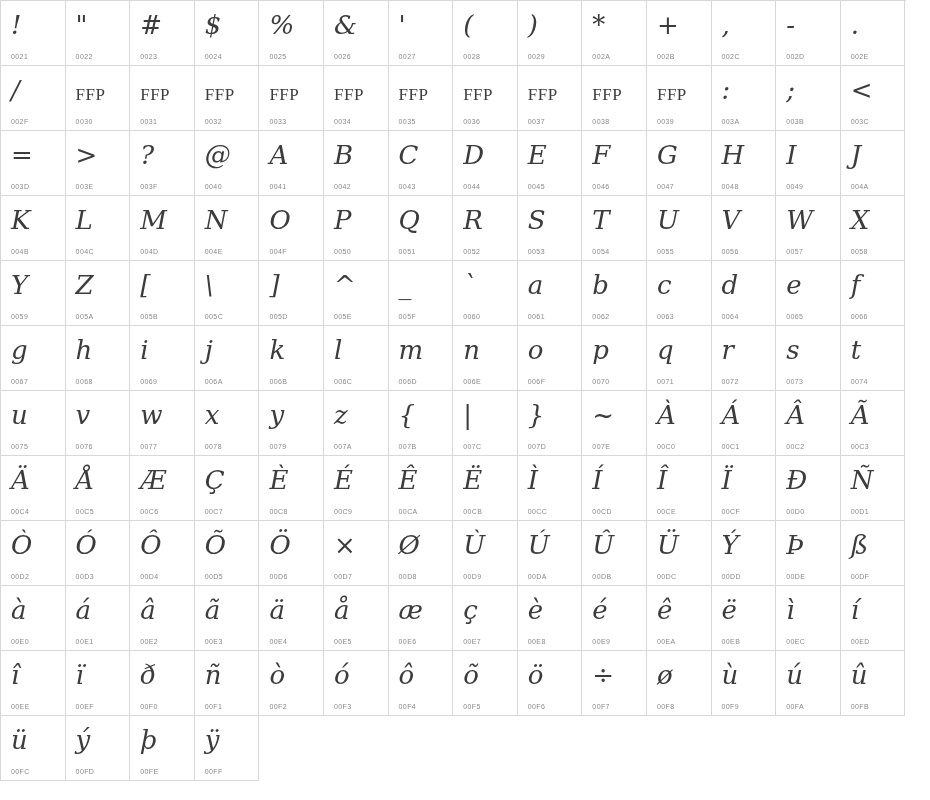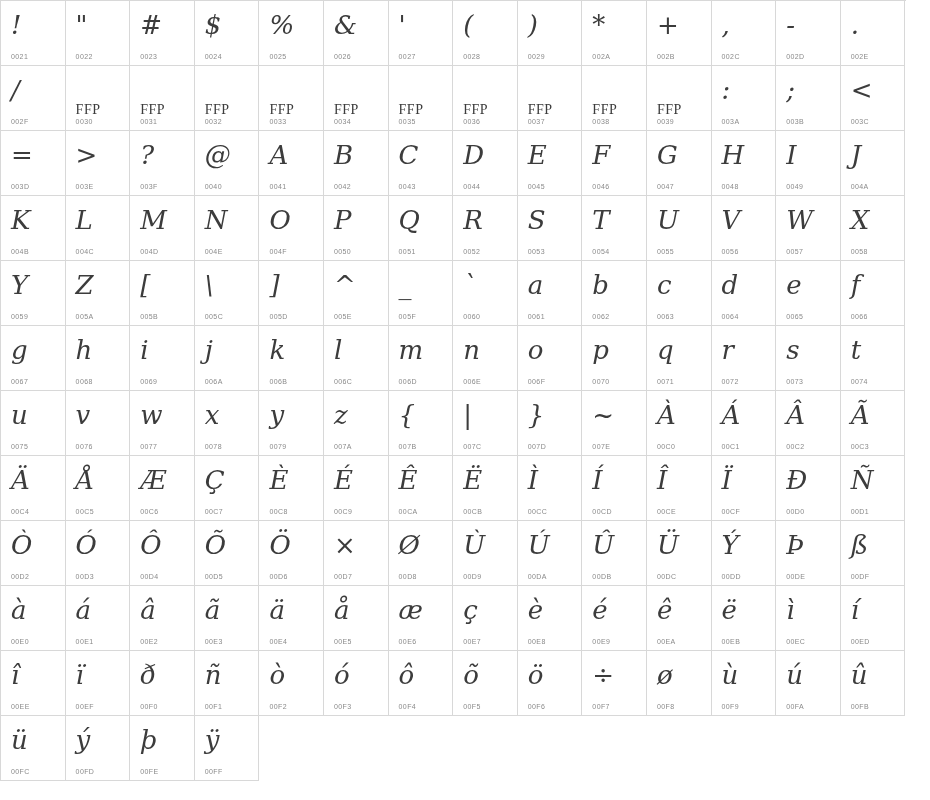--- a/index.html
+++ b/index.html
@@ -34,24 +34,24 @@
     top: 4px;
     font-family: "DejaVu Serif", serif;
     font-style: italic;
     font-size: 26px;
     line-height: 40px;
     color: #3c3c3c;
     white-space: nowrap;
   }
   .glyph-char.lig {
     font-style: normal;
-    font-size: 14px;
+    font-size: 17px;
     font-family: "Liberation Serif", serif;
     letter-spacing: 0.5px;
-    top: 24px;
+    top: 9px;
   }
   .glyph-code {
     position: absolute;
     left: 10px;
     bottom: 5px;
     font-family: "Liberation Sans", sans-serif;
     font-size: 7px;
     letter-spacing: 0.4px;
     color: #8a8a8a;
   }

